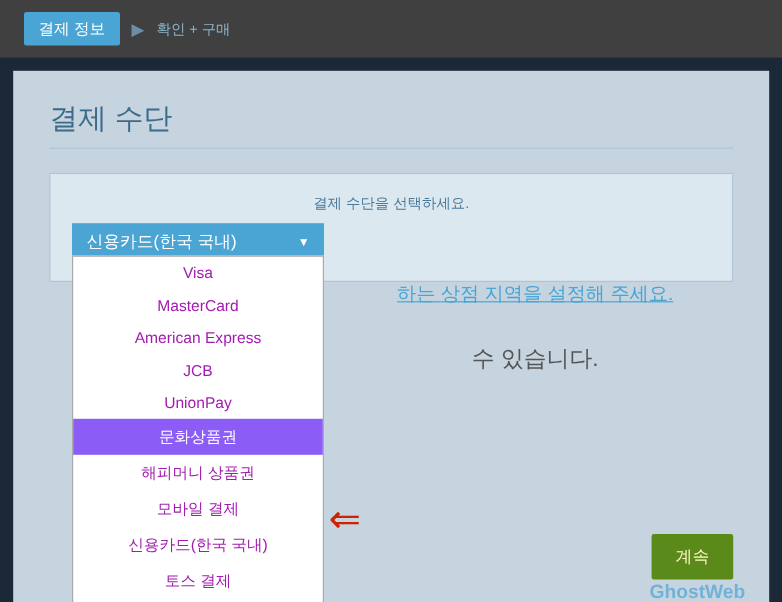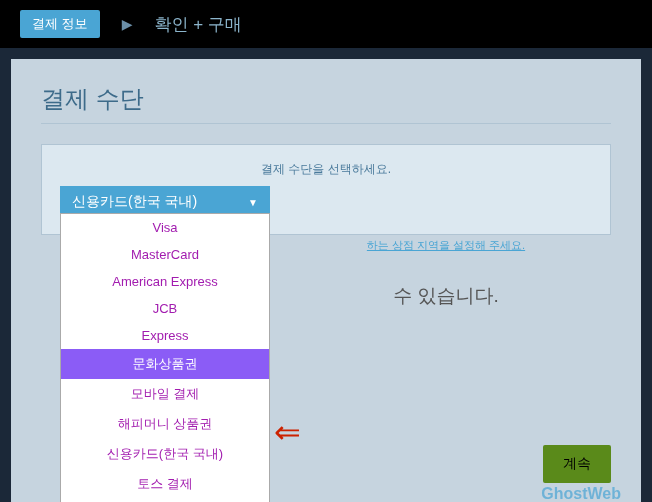--- a/index.html
+++ b/index.html
@@ -7,41 +7,41 @@
       width: 652px;
       height: 502px;
       background: #1b2838;
       font-family: Arial, sans-serif;
       overflow: hidden;
       position: relative;
     }
 
     
     .top-bar {
-      background: #000000;
+      background: #404040;
       padding: 10px 20px;
       display: flex;
       align-items: center;
-      gap: 22px;
+      gap: 10px;
       height: 48px;
     }
     .breadcrumb-active {
       background: #4aa5d4;
       color: #fff;
       padding: 5px 12px;
       font-size: 13px;
       border-radius: 2px;
     }
     .breadcrumb-separator {
       color: #6b8fa8;
       font-size: 14px;
     }
     .breadcrumb-inactive {
       color: #8cb5cc;
-      font-size: 17px;
+      font-size: 12px;
     }
 
     
     .main-content {
       background: #c6d4df;
       margin: 11px;
       padding: 24px 30px;
       min-height: 454px;
       position: relative;
     }
@@ -112,37 +112,37 @@
 
     
     .right-text {
       position: absolute;
       left: 260px;
       top: 90px;
       right: 20px;
     }
     .right-text .link-text {
       color: #4aa5d4;
-      font-size: 11px;
+      font-size: 16px;
       text-decoration: underline;
       cursor: pointer;
     }
     .right-text .info-text {
       color: #555;
       font-size: 19px;
       margin-top: 30px;
     }
 
     
     .continue-btn {
       position: absolute;
       right: 30px;
       bottom: 30px;
       background: #5a8a1a;
-      color: #000000;
+      color: #fef9c3;
       border: none;
       padding: 10px 20px;
       font-size: 14px;
       cursor: pointer;
       border-radius: 2px;
     }
 
     
     .watermark {
       position: absolute;
@@ -183,24 +183,24 @@
     <div class="dropdown-trigger">
       <span>신용카드(한국 국내)</span>
       <span class="chevron">▼</span>
     </div>
 
     <div class="dropdown-list">
       <div class="dropdown-item">Visa</div>
       <div class="dropdown-item">MasterCard</div>
       <div class="dropdown-item">American Express</div>
       <div class="dropdown-item">JCB</div>
-      <div class="dropdown-item">Express</div>
+      <div class="dropdown-item">UnionPay</div>
       <div class="dropdown-item selected">문화상품권</div>
+      <div class="dropdown-item">해피머니 상품권</div>
       <div class="dropdown-item">모바일 결제</div>
-      <div class="dropdown-item">해피머니 상품권</div>
       <div class="dropdown-item">신용카드(한국 국내)</div>
       <div class="dropdown-item">토스 결제</div>
       <div class="dropdown-item">PAYCO</div>
     </div>
 
     <div class="red-arrow">⇐</div>
 
     <div class="right-text">
       <span class="link-text">하는 상점 지역을 설정해 주세요.</span>
       <div class="info-text">수 있습니다.</div>

